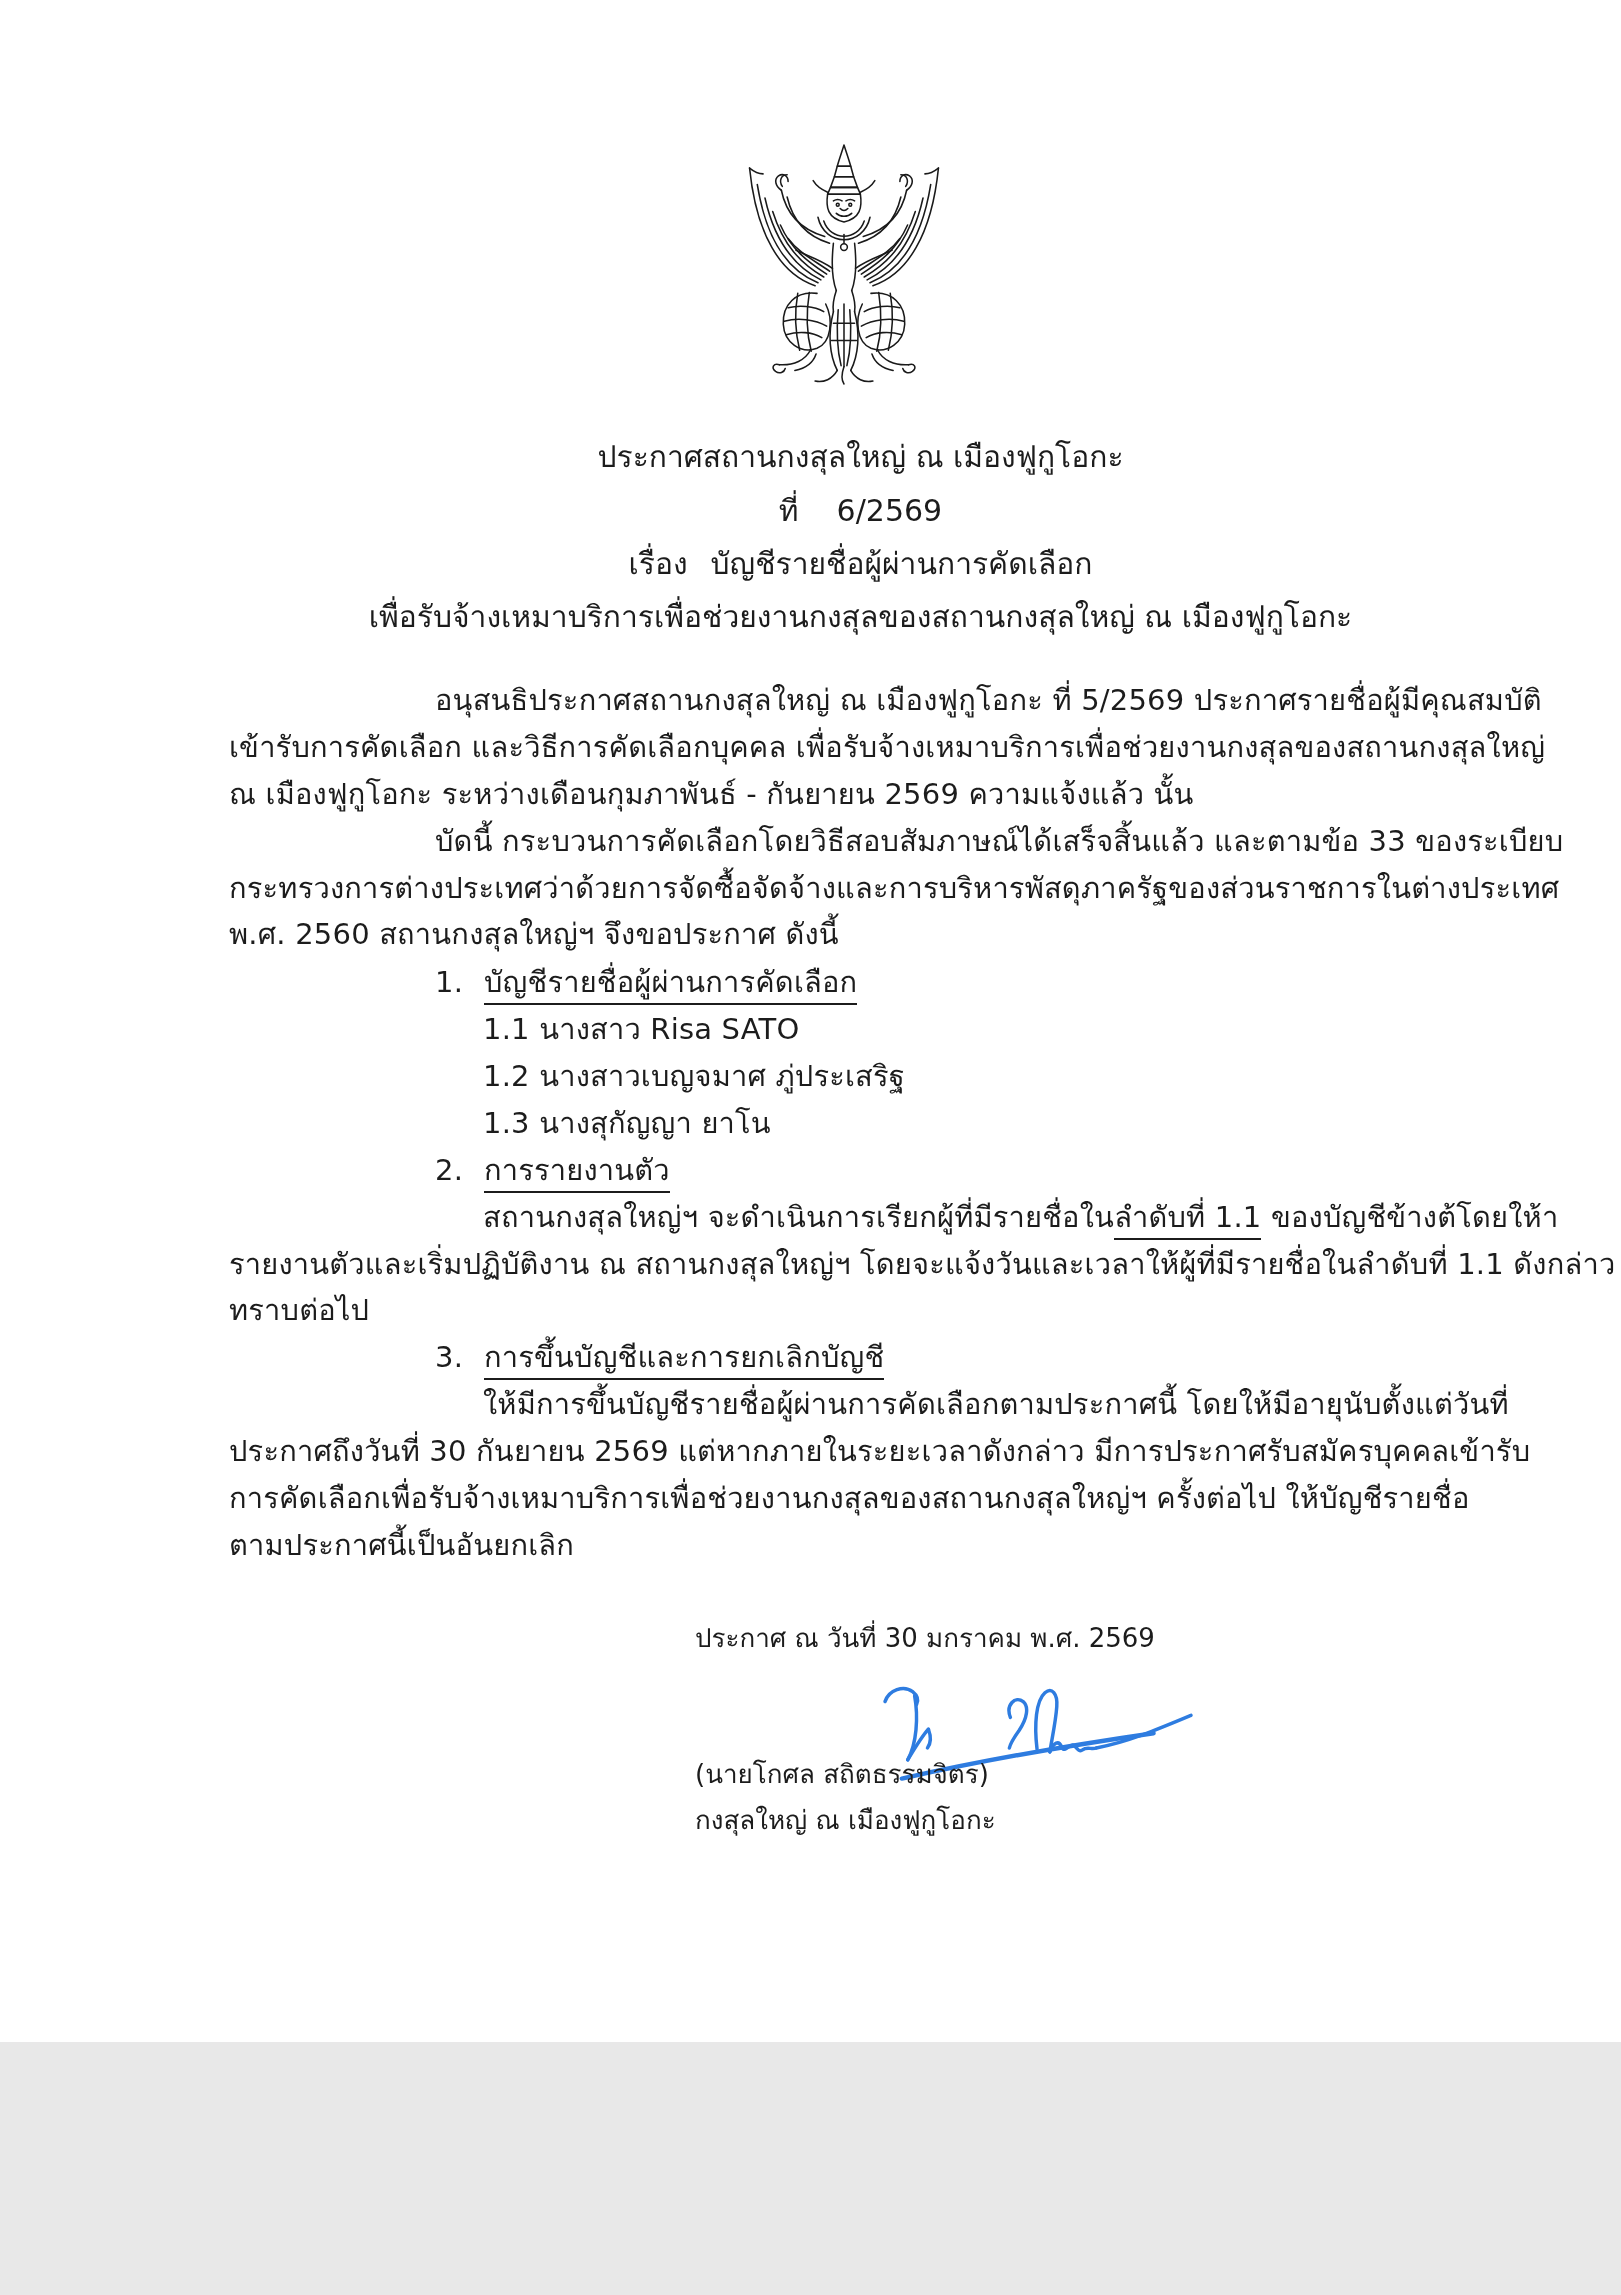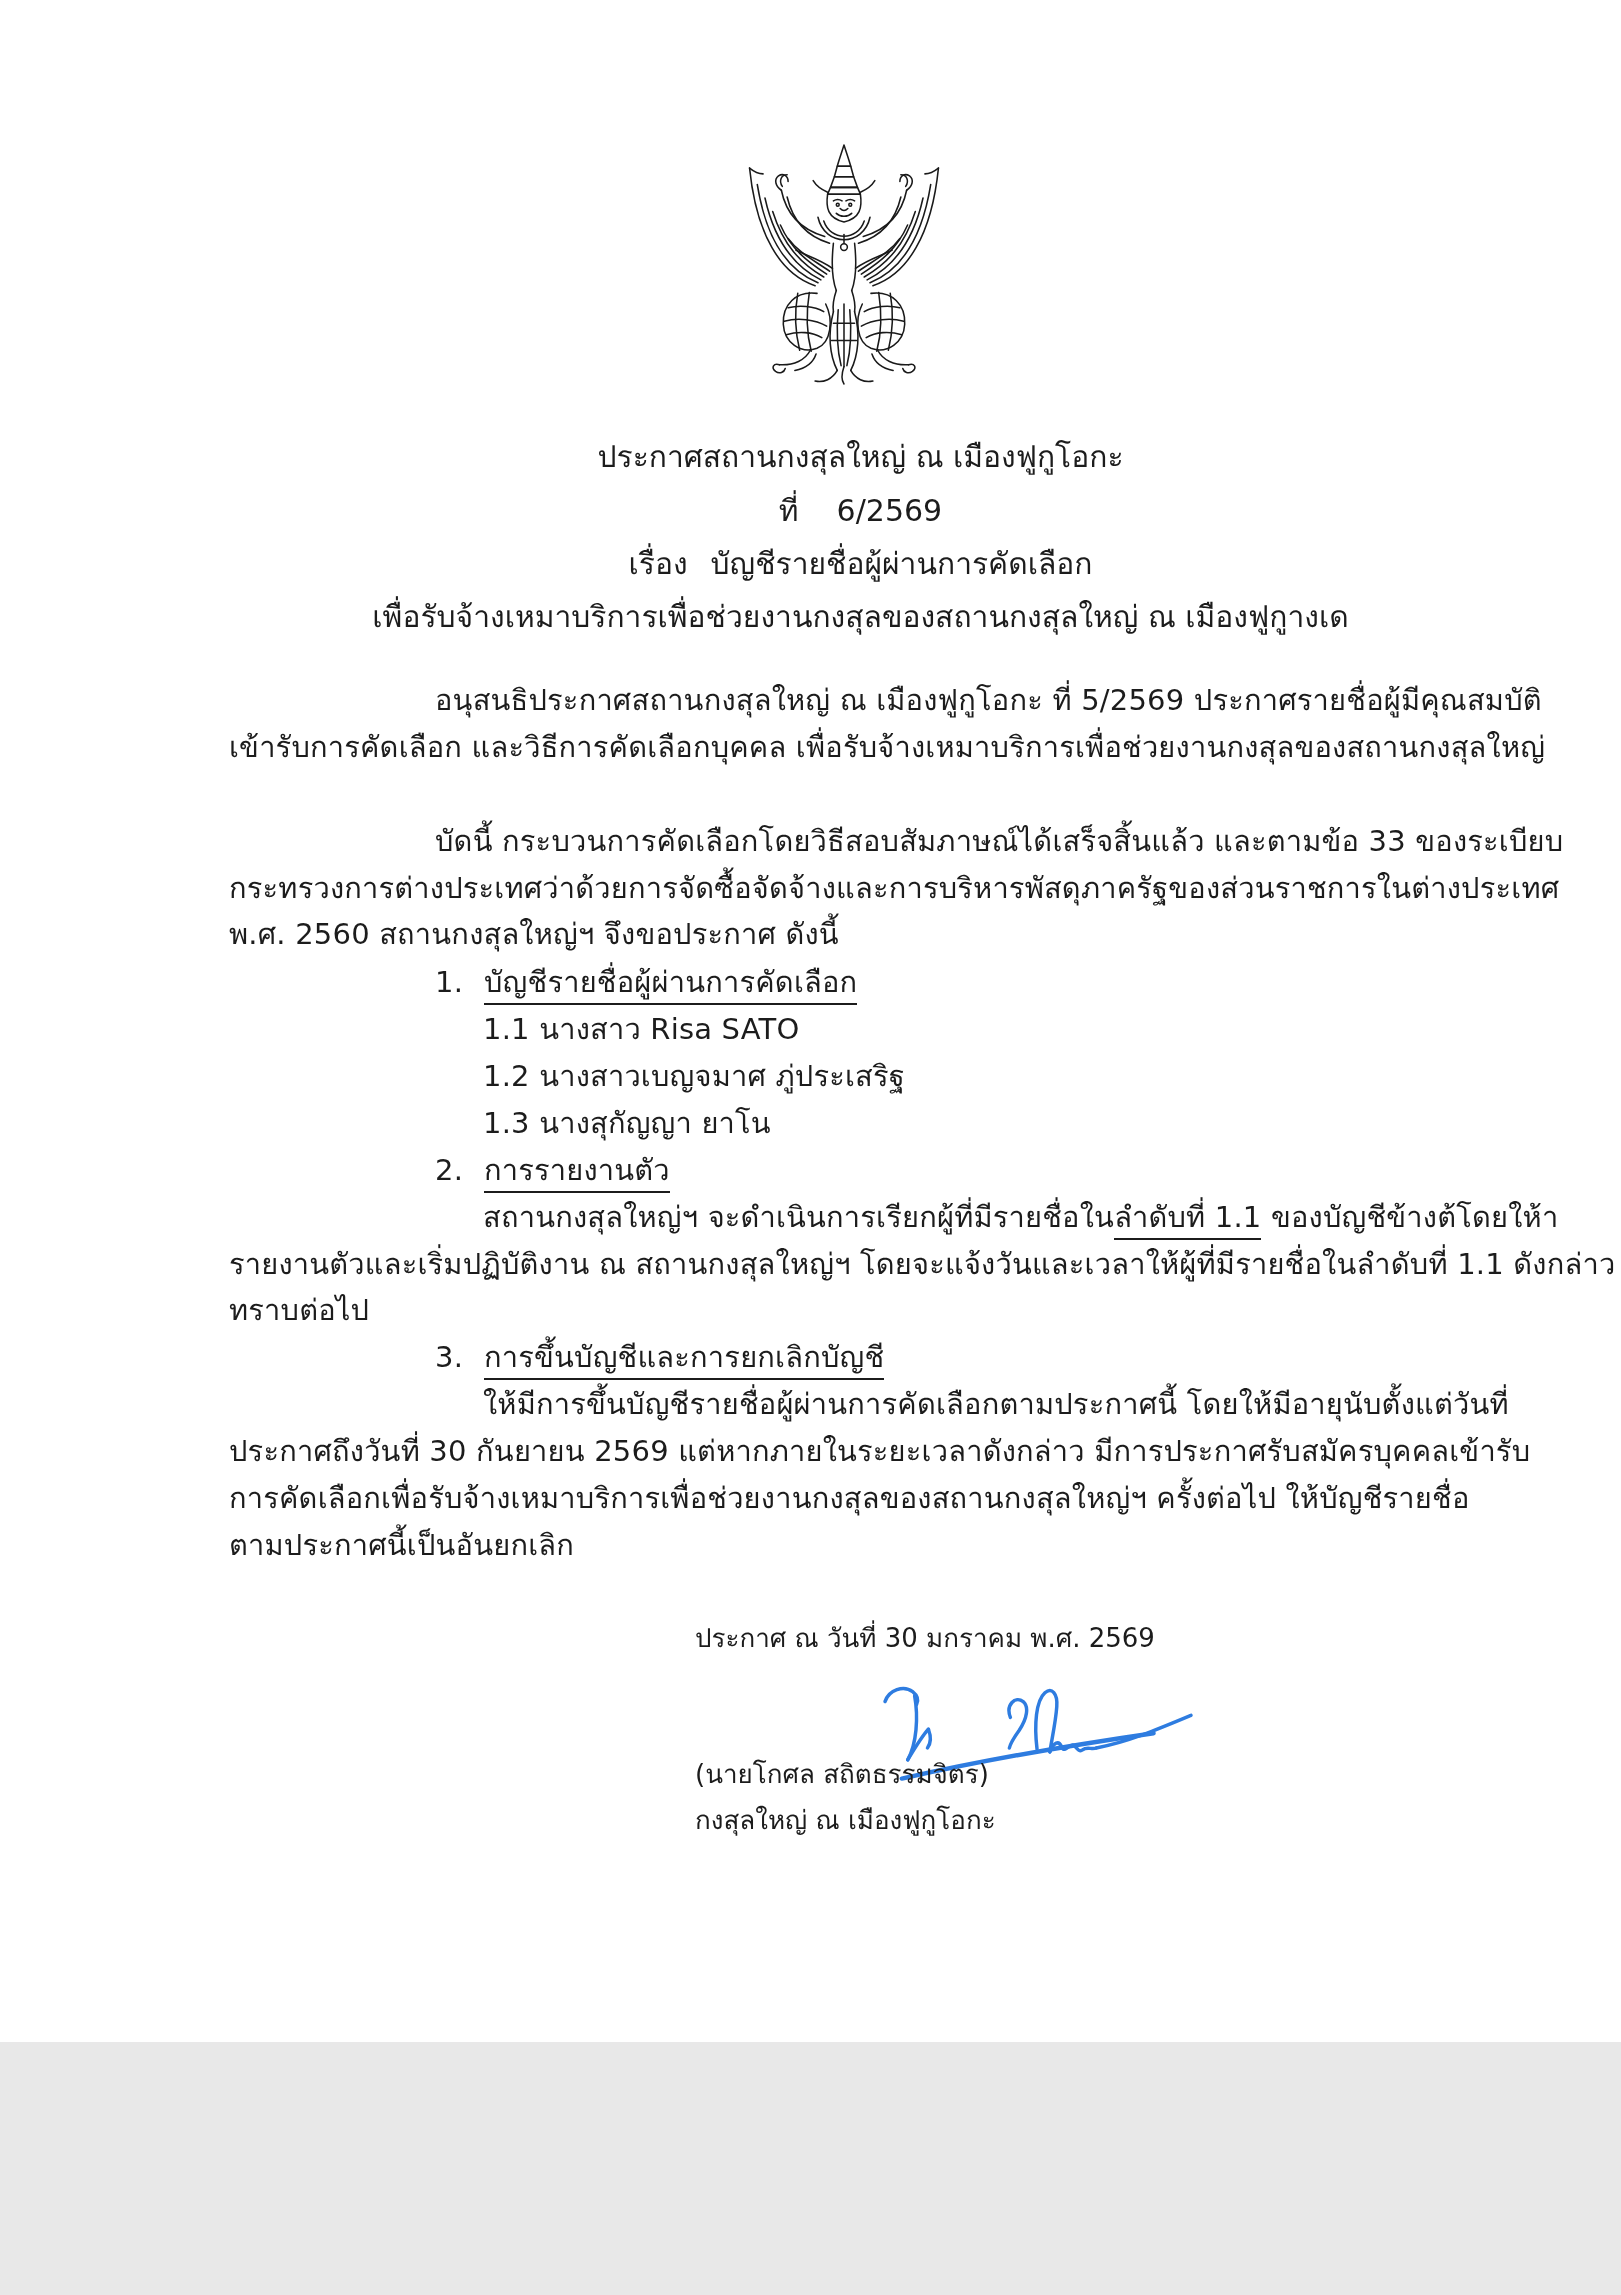--- a/index.html
+++ b/index.html
@@ -127,24 +127,25 @@
     </svg>
   </div>
 
   <div class="title-line" style="top:430px">ประกาศสถานกงสุลใหญ่ ณ เมืองฟูกูโอกะ</div>
   <div class="title-line" style="top:484px">
     <span>ที่</span><span class="gap-lg">6/2569</span>
   </div>
   <div class="title-line" style="top:537px">
     <span>เรื่อง</span><span class="gap-md">บัญชีรายชื่อผู้ผ่านการคัดเลือก</span>
   </div>
-  <div class="title-line" style="top:590px">เพื่อรับจ้างเหมาบริการเพื่อช่วยงานกงสุลของสถานกงสุลใหญ่ ณ เมืองฟูกูางเด</div>
+  <div class="title-line" style="top:590px">เพื่อรับจ้างเหมาบริการเพื่อช่วยงานกงสุลของสถานกงสุลใหญ่ ณ เมืองฟูกูโอกะ</div>
 
   <div class="line indent-para" style="top:677px">อนุสนธิประกาศสถานกงสุลใหญ่ ณ เมืองฟูกูโอกะ ที่ 5/2569 ประกาศรายชื่อผู้มีคุณสมบัติ</div>
   <div class="line" style="top:724px">เข้ารับการคัดเลือก และวิธีการคัดเลือกบุคคล เพื่อรับจ้างเหมาบริการเพื่อช่วยงานกงสุลของสถานกงสุลใหญ่</div>
+  <div class="line" style="top:771px">ณ เมืองฟูกูโอกะ ระหว่างเดือนกุมภาพันธ์ - กันยายน 2569 ความแจ้งแล้ว นั้น</div>
 
   <div class="line indent-para" style="top:818px">บัดนี้ กระบวนการคัดเลือกโดยวิธีสอบสัมภาษณ์ได้เสร็จสิ้นแล้ว และตามข้อ 33 ของระเบียบ</div>
   <div class="line" style="top:865px">กระทรวงการต่างประเทศว่าด้วยการจัดซื้อจัดจ้างและการบริหารพัสดุภาครัฐของส่วนราชการในต่างประเทศ</div>
   <div class="line" style="top:911px">พ.ศ. 2560 สถานกงสุลใหญ่ฯ จึงขอประกาศ ดังนี้</div>
 
   <div class="line indent-para" style="top:959px">
     <span class="num">1.</span><span class="u">บัญชีรายชื่อผู้ผ่านการคัดเลือก</span>
   </div>
   <div class="line indent-sub" style="top:1006px">1.1 นางสาว Risa SATO</div>
   <div class="line indent-sub" style="top:1053px">1.2 นางสาวเบญจมาศ ภู่ประเสริฐ</div>

